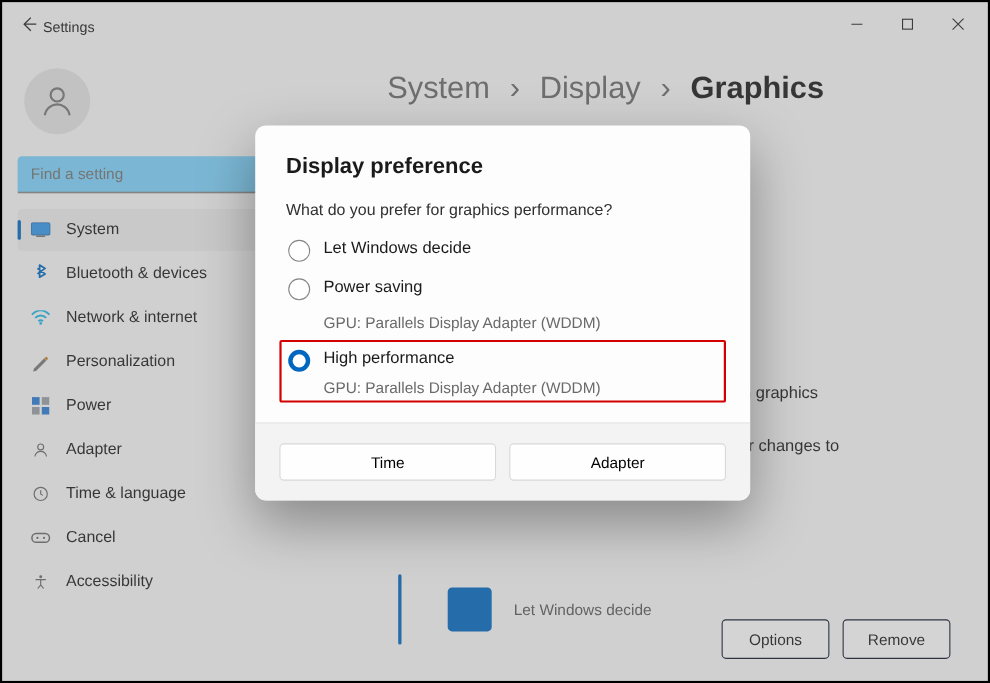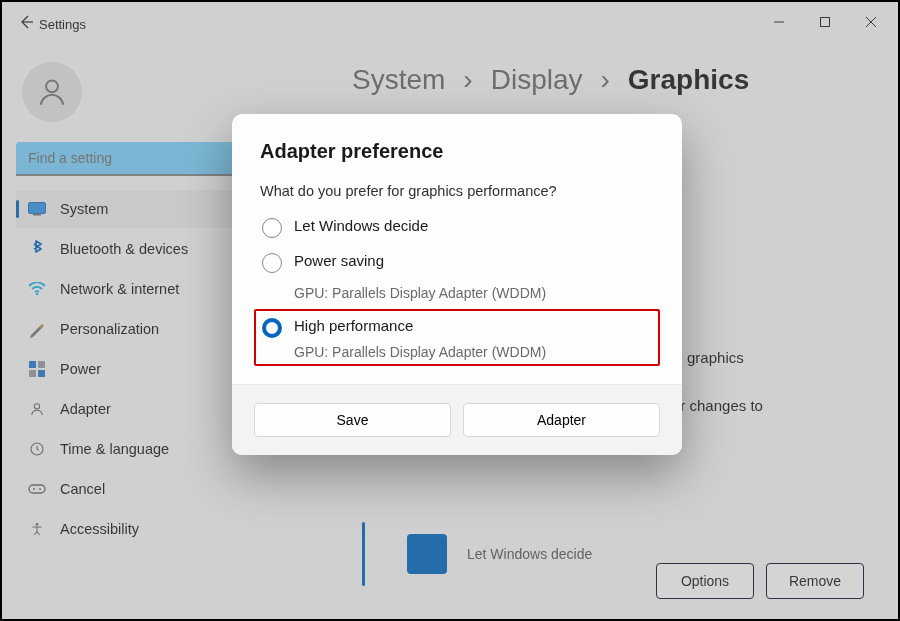--- a/index.html
+++ b/index.html
@@ -210,21 +210,21 @@
         <div class="flat-btn">Options</div>
         <div class="flat-btn">Remove</div>
       </div>
     </div>
   </div>
 
   <div class="scrim"></div>
 
   <div class="dialog">
     <div class="dialog-body">
-      <h1 class="dialog-title">Adapter preference</h1>
+      <h1 class="dialog-title">Display preference</h1>
       <div class="dialog-question">What do you prefer for graphics performance?</div>
 
       <div class="radio-row">
         <div class="radio"></div>
         <div class="radio-label">Let Windows decide</div>
       </div>
 
       <div class="radio-row">
         <div class="radio"></div>
         <div class="radio-label">Power saving</div>
@@ -233,18 +233,18 @@
 
       <div class="highlight">
         <div class="radio-row" style="margin-bottom:4px">
           <div class="radio checked"></div>
           <div class="radio-label">High performance</div>
         </div>
         <div class="radio-sub" style="margin-bottom:2px">GPU: Parallels Display Adapter (WDDM)</div>
       </div>
     </div>
     <div class="dialog-footer">
-      <button class="dlg-btn">Save</button>
+      <button class="dlg-btn">Time</button>
       <button class="dlg-btn">Adapter</button>
     </div>
   </div>
 
 </div>
 
 </body></html>

